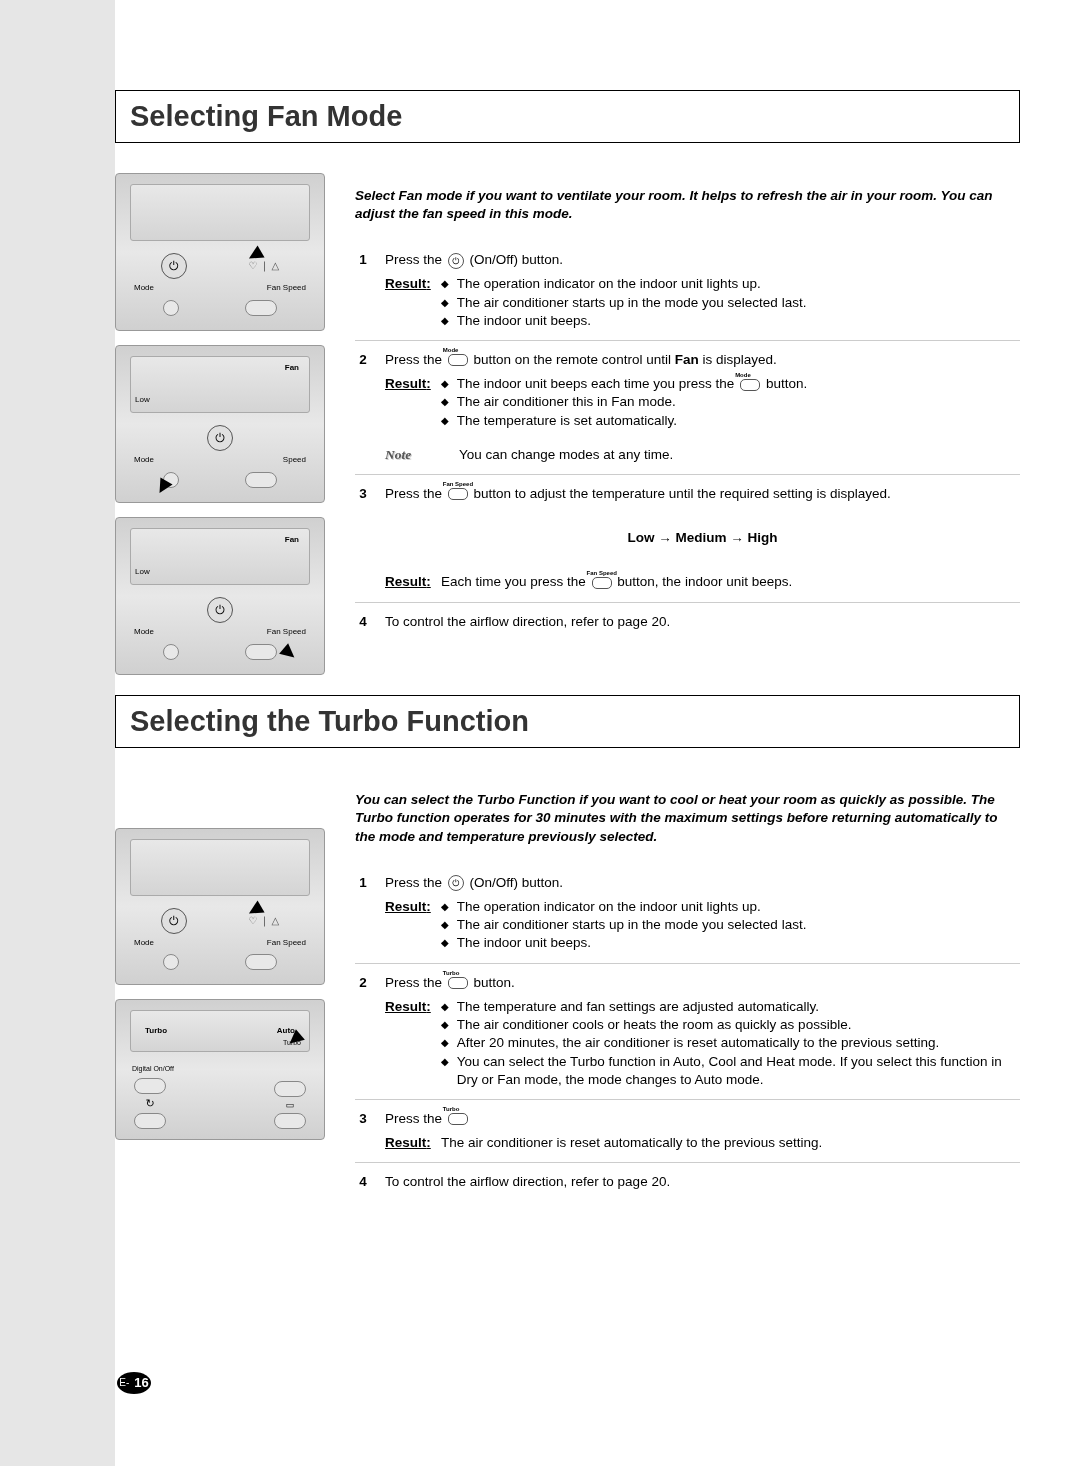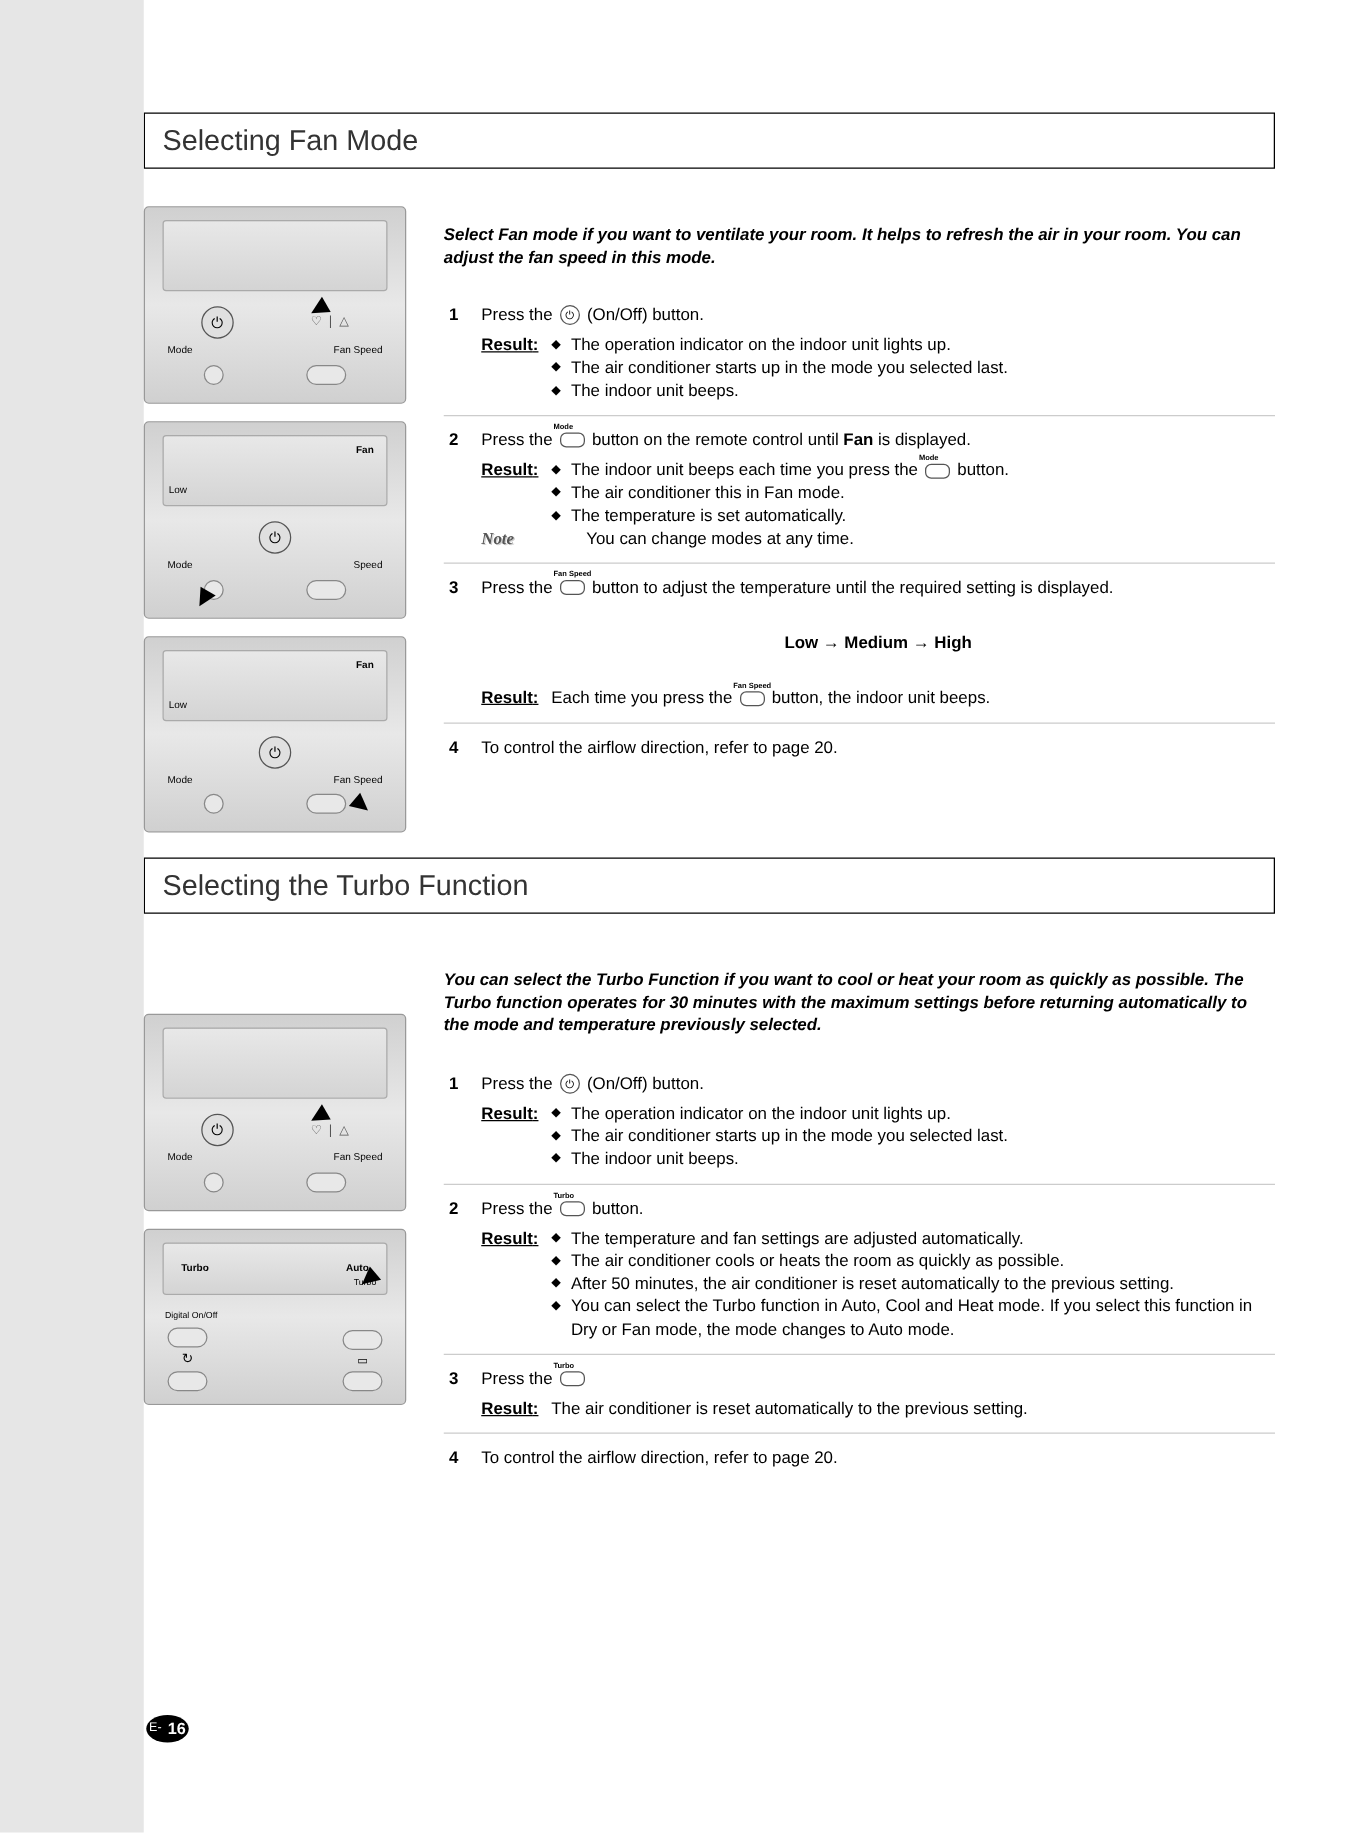--- a/index.html
+++ b/index.html
@@ -1,20 +1,20 @@
 <!DOCTYPE html>
 <html><head>
 <meta charset="utf-8">
 <style>
 body{margin:0;background:#fff;font-family:"Myriad Pro",Arial,sans-serif;font-size:13.5px;color:#000;line-height:1.35}
 .page{width:1080px;height:1466px;margin:0 auto;position:relative;padding:70px 0 0 0;box-sizing:border-box}
 .sidebar{position:absolute;left:0;top:0;width:115px;height:100%;background:#e6e6e6}
 .content{margin-left:115px;padding:0 60px 0 0}
 .section-header{border:1px solid #000;padding:6px 14px;margin:20px 0 30px 0}
-.section-header h2{margin:0;font-size:23px;font-weight:400;color:#333}
+.section-header h2{margin:0;font-size:29px;font-weight:700;color:#333}
 .section-body{display:flex;gap:30px;margin-bottom:20px}
 .illust-col{width:210px;flex:0 0 210px;display:flex;flex-direction:column;gap:14px}
 .text-col{flex:1}
 .remote{background:linear-gradient(#d0d0d0,#e8e8e8,#d0d0d0);border:1px solid #999;border-radius:4px;padding:10px 14px;position:relative}
 .remote .screen{background:linear-gradient(#e8e8e8,#d4d4d4);border:1px solid #aaa;border-radius:3px;height:55px;margin-bottom:8px;position:relative;font-size:9px;display:flex;align-items:center;justify-content:flex-start;padding:0 8px}
 .remote .screen.sm{height:40px}
 .remote .screen .fan-lbl{position:absolute;right:10px;top:6px;font-size:8px;font-weight:700}
 .remote .screen .low-lbl{position:absolute;left:4px;bottom:6px;font-size:8px}
 .remote .btn-row{display:flex;justify-content:space-around;align-items:center;padding:4px 0}
 .remote .pwr{width:24px;height:24px;border:1.5px solid #555;border-radius:50%;display:inline-flex;align-items:center;justify-content:center;font-size:12px;background:#e0e0e0}
@@ -26,21 +26,21 @@
 .intro{font-weight:700;font-style:italic;margin-bottom:18px}
 .step{display:flex;gap:14px;border-bottom:1px solid #ccc;padding:10px 0}
 .step:last-child{border-bottom:none}
 .step .num{font-weight:700;width:16px;flex:0 0 16px;text-align:center}
 .step .body{flex:1}
 .result-line{display:flex;margin-top:6px}
 .result-label{font-weight:700;text-decoration:underline;flex:0 0 56px}
 .result-items{flex:1}
 .result-items .item{display:flex;gap:8px;align-items:flex-start}
 .diamond{font-size:10px;line-height:18px}
-.note-row{display:flex;gap:28px;margin-top:0}
+.note-row{display:flex;gap:18px;margin-top:16px}
 .note-label{font-style:italic;font-family:Georgia,serif;font-weight:700;color:#555;text-shadow:1px 1px 0 #ccc;flex:0 0 56px}
 .seq{font-weight:700;text-align:center;margin:26px 0}
 .inline-icon{display:inline-block;width:14px;height:14px;border:1px solid #555;border-radius:50%;vertical-align:middle;font-size:9px;text-align:center;line-height:14px;margin:0 2px}
 .inline-btn{display:inline-block;width:18px;height:10px;border:1px solid #555;border-radius:5px;vertical-align:middle;margin:0 2px;position:relative}
 .inline-btn .tiny{position:absolute;top:-9px;left:-6px;font-size:6px;white-space:nowrap;font-weight:700}
 .pagenum{position:absolute;left:117px;bottom:72px}
 .pagenum .oval-bg{background:#000;color:#fff;border-radius:50%;width:34px;height:22px;display:flex;align-items:center;justify-content:center;font-size:10px}
 .pagenum .oval-bg b{font-size:13px;margin-left:5px}
 .remote .bottom-ctrls{display:flex;justify-content:space-between;align-items:flex-end;padding:0 4px}
 .remote .bottom-ctrls .col{display:flex;flex-direction:column;align-items:center;gap:2px;font-size:7px}
@@ -276,21 +276,21 @@
 <div class="item">
                     <span class="diamond">◆</span>
                     <span>The temperature and fan settings are adjusted automatically.</span>
                   </div>
 <div class="item">
                     <span class="diamond">◆</span>
                     <span>The air conditioner cools or heats the room as quickly as possible.</span>
                   </div>
 <div class="item">
                     <span class="diamond">◆</span>
-                    <span>After 50 minutes, the air conditioner is reset automatically to the previous setting.</span>
+                    <span>After 20 minutes, the air conditioner is reset automatically to the previous setting.</span>
                   </div>
 <div class="item">
                     <span class="diamond">◆</span>
                     <span>You can select the Turbo function in Auto, Cool and Heat mode. If you select this function in Dry or Fan mode, the mode changes to Auto mode.</span>
                   </div>
 </div>
               </div></div>
           </div>
 
 <div class="step">

